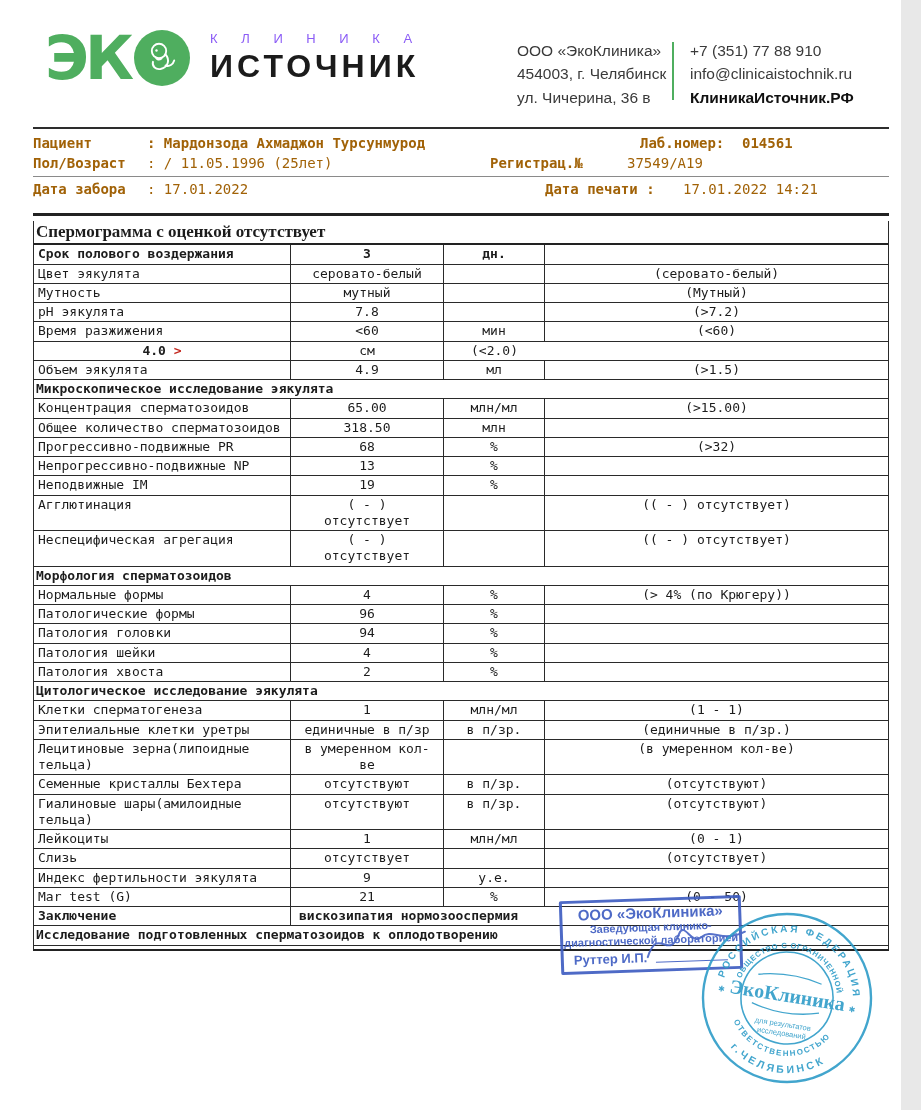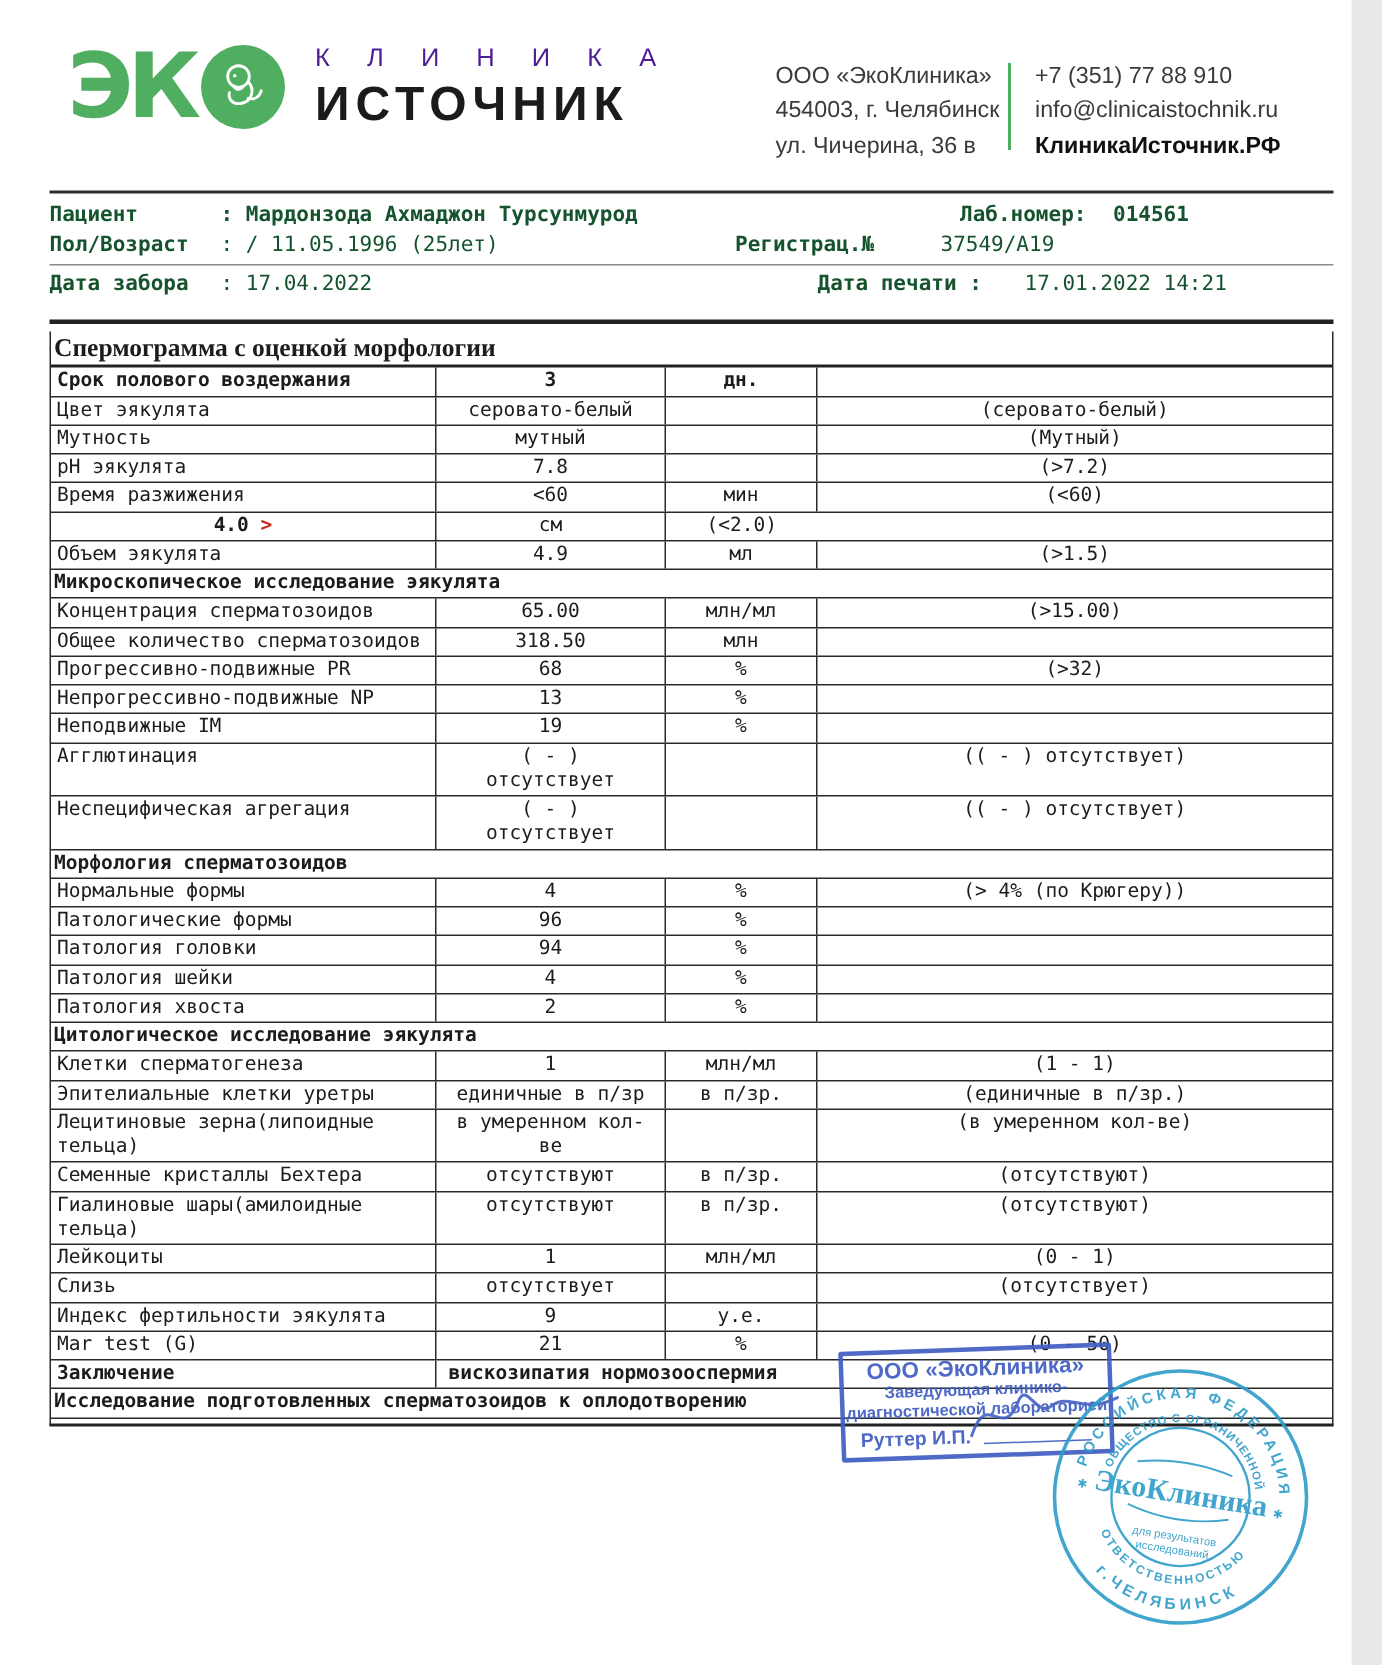--- a/index.html
+++ b/index.html
@@ -6,32 +6,32 @@
   .page{position:relative;width:901px;height:1110px;background:#ffffff;overflow:hidden;
         font-family:"Liberation Sans",sans-serif;color:#1c1c1c;}
 
   
   .hdr{position:absolute;left:45px;top:28px;display:flex;align-items:center;}
   .logo-ek{font-family:"DejaVu Sans",sans-serif;font-weight:bold;font-size:60px;line-height:1;
            color:#4fae5f;letter-spacing:-4px;}
   .logo-o{width:56px;height:56px;border-radius:50%;background:#4fae5f;margin-left:4px;
           display:flex;align-items:center;justify-content:center;}
   .logo-words{margin-left:20px;}
-  .logo-w1{font-size:17px;letter-spacing:10px;color:#4c1d95;font-weight:500;white-space:nowrap;}
+  .logo-w1{font-size:13px;letter-spacing:10px;color:#8b5cf6;font-weight:500;white-space:nowrap;}
   .logo-w2{font-size:32px;font-weight:bold;letter-spacing:4px;color:#1b1b1b;margin-top:2px;white-space:nowrap;}
 
   .contact1{position:absolute;left:517px;top:39px;font-size:15.5px;line-height:1.5;color:#3a3a3a;}
   .contact-divider{position:absolute;left:672px;top:42px;width:2px;height:58px;background:#4fae5f;}
   .contact2{position:absolute;left:690px;top:39px;font-size:15.5px;line-height:1.5;color:#3a3a3a;}
   .contact2 .site{font-weight:bold;color:#111;}
 
   
   .rule-top{position:absolute;left:33px;top:127px;width:856px;border-top:2px solid #2d2d2d;}
   .patient{position:absolute;left:33px;top:133px;width:856px;
-           font-family:"DejaVu Sans Mono","Liberation Mono",monospace;font-size:14px;color:#14532d;}
+           font-family:"DejaVu Sans Mono","Liberation Mono",monospace;font-size:14px;color:#a16207;}
   .p-row{position:relative;height:20px;line-height:20px;white-space:nowrap;}
   .p-label{display:inline-block;width:114px;font-weight:bold;}
   .p-bold{font-weight:bold;}
   .p-abs{position:absolute;top:0;}
   .p-sep{border-top:1px solid #8a8a8a;margin:3px 0 2px 0;}
   .rule-thick{position:absolute;left:33px;top:213px;width:856px;border-top:3px solid #222;}
 
   
   .tbl{position:absolute;left:33px;top:221px;width:856px;
        font-family:"DejaVu Sans Mono","Liberation Mono",monospace;font-size:13px;color:#1c1c1c;
@@ -109,29 +109,29 @@
       <span class="p-abs p-bold" style="left:607px">Лаб.номер:</span>
       <span class="p-abs p-bold" style="left:709px">014561</span>
     </div>
     <div class="p-row">
       <span class="p-label">Пол/Возраст</span><span>: / 11.05.1996 (25лет)</span>
       <span class="p-abs p-bold" style="left:457px">Регистрац.№</span>
       <span class="p-abs" style="left:594px">37549/А19</span>
     </div>
     <div class="p-sep"></div>
     <div class="p-row">
-      <span class="p-label">Дата забора</span><span>: 17.04.2022</span>
+      <span class="p-label">Дата забора</span><span>: 17.01.2022</span>
       <span class="p-abs p-bold" style="left:512px">Дата печати :</span>
       <span class="p-abs" style="left:650px">17.01.2022 14:21</span>
     </div>
   </div>
   <div class="rule-thick"></div>
 
   <div class="tbl">
-    <div class="t-title">Спермограмма с оценкой морфологии</div>
+    <div class="t-title">Спермограмма с оценкой отсутствует</div>
     <div id="report-rows">
         <div class="t-row b">
           <div class="cell c1">Срок полового воздержания</div>
           <div class="cell c2">
             <div>3</div>
           </div>
           <div class="cell c3">дн.</div>
           <div class="cell c4"></div>
         </div>
         <div class="t-row">

